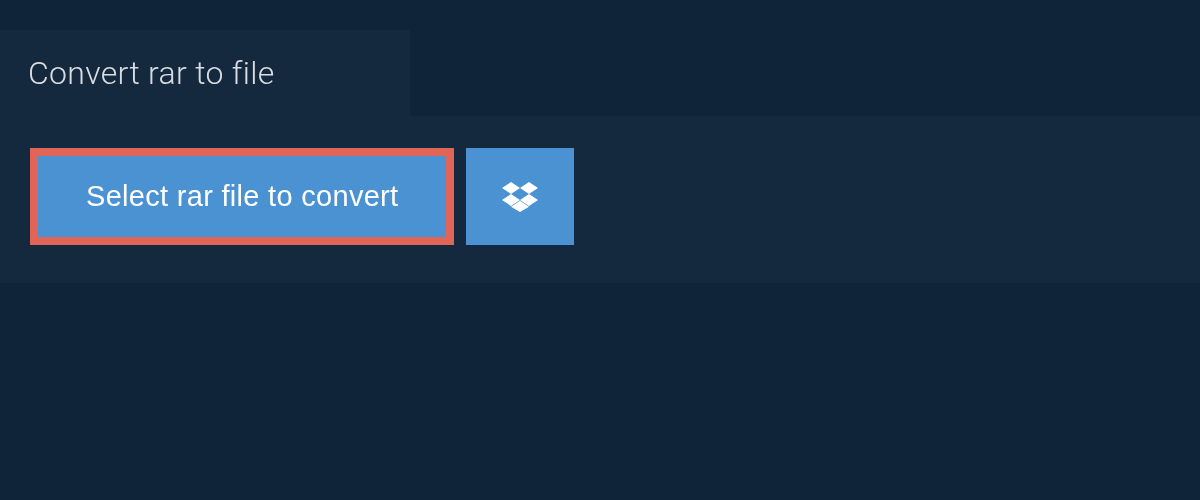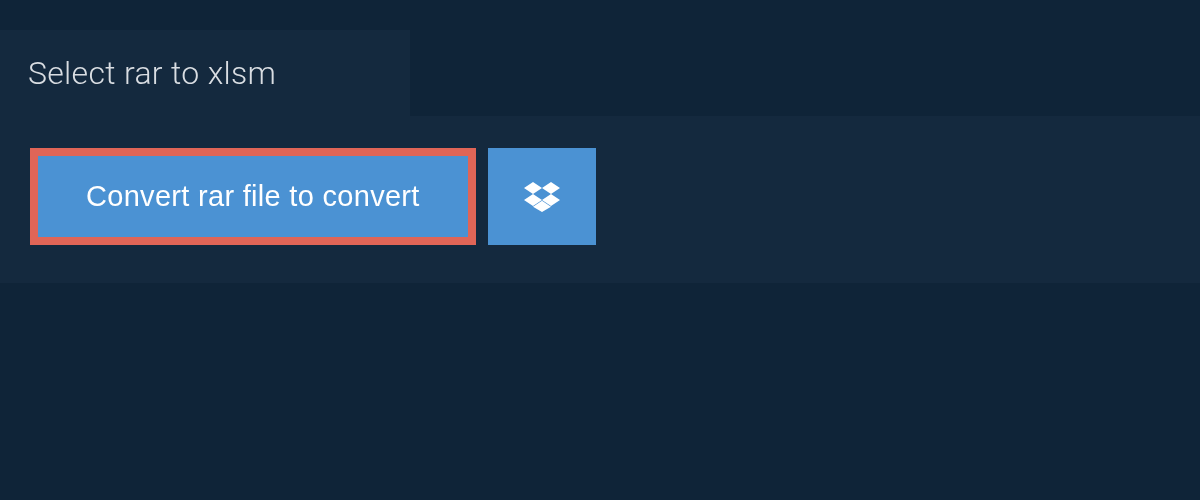--- a/index.html
+++ b/index.html
@@ -65,27 +65,27 @@
       height: 36px;
       fill: #ffffff;
     }
   </style>
 </head>
 <body>
 
 
 
 <div class="tab-header">
-  <div class="tab-title">Select rar to xlsm</div>
+  <div class="tab-title">Convert rar to file</div>
 </div>
 
 <div class="content-panel">
   <div class="button-row">
     <button class="select-file-btn">
-      <span>Convert rar file to convert</span>
+      <span>Select rar file to convert</span>
     </button>
     <button class="dropbox-btn">
       <svg class="dropbox-icon" viewBox="0 0 24 24">
         <path d="M6 2L0 6l6 4-6 4 6 4 6-4 6 4 6-4-6-4 6-4-6-4-6 4-6-4zm6 4l6 4-6 4-6-4 6-4zm-6 12.5l6-4 6 4-6 3.5-6-3.5z"></path>
       </svg>
     </button>
   </div>
 </div>
 
 

